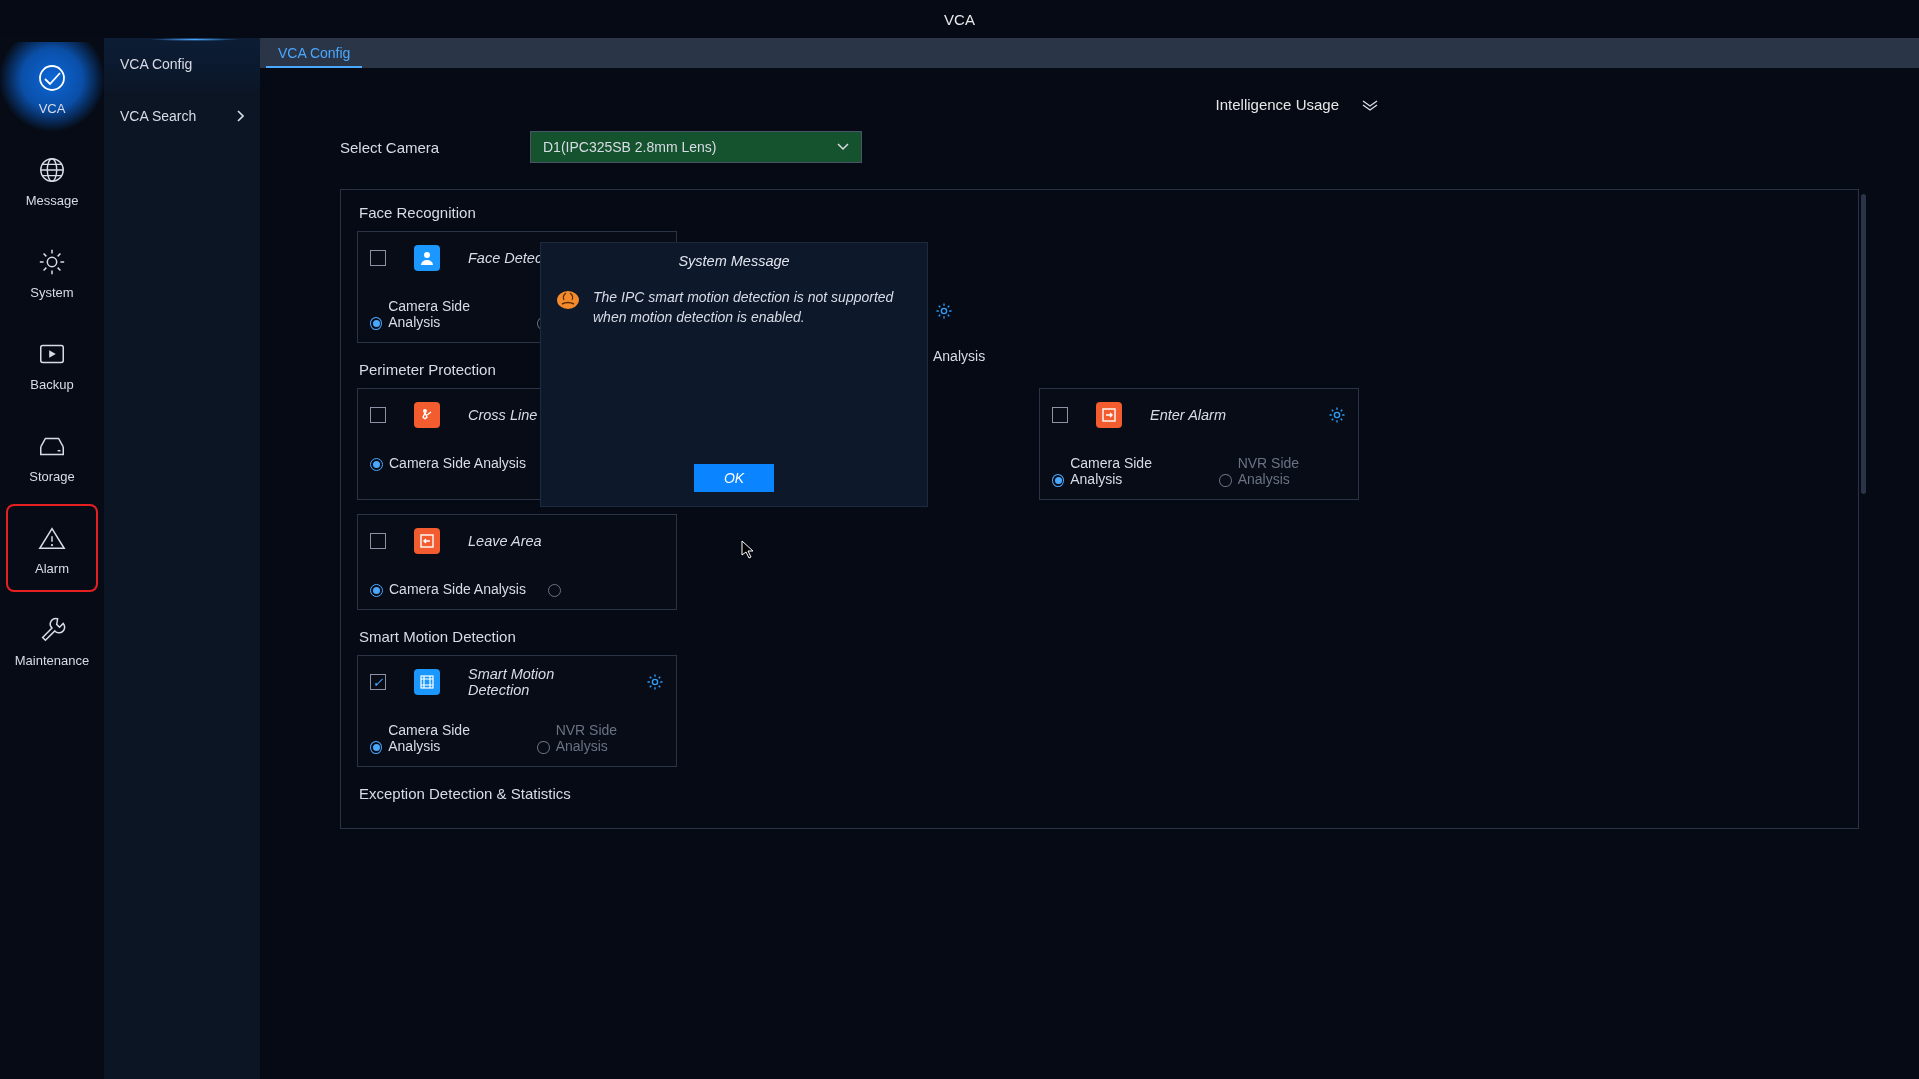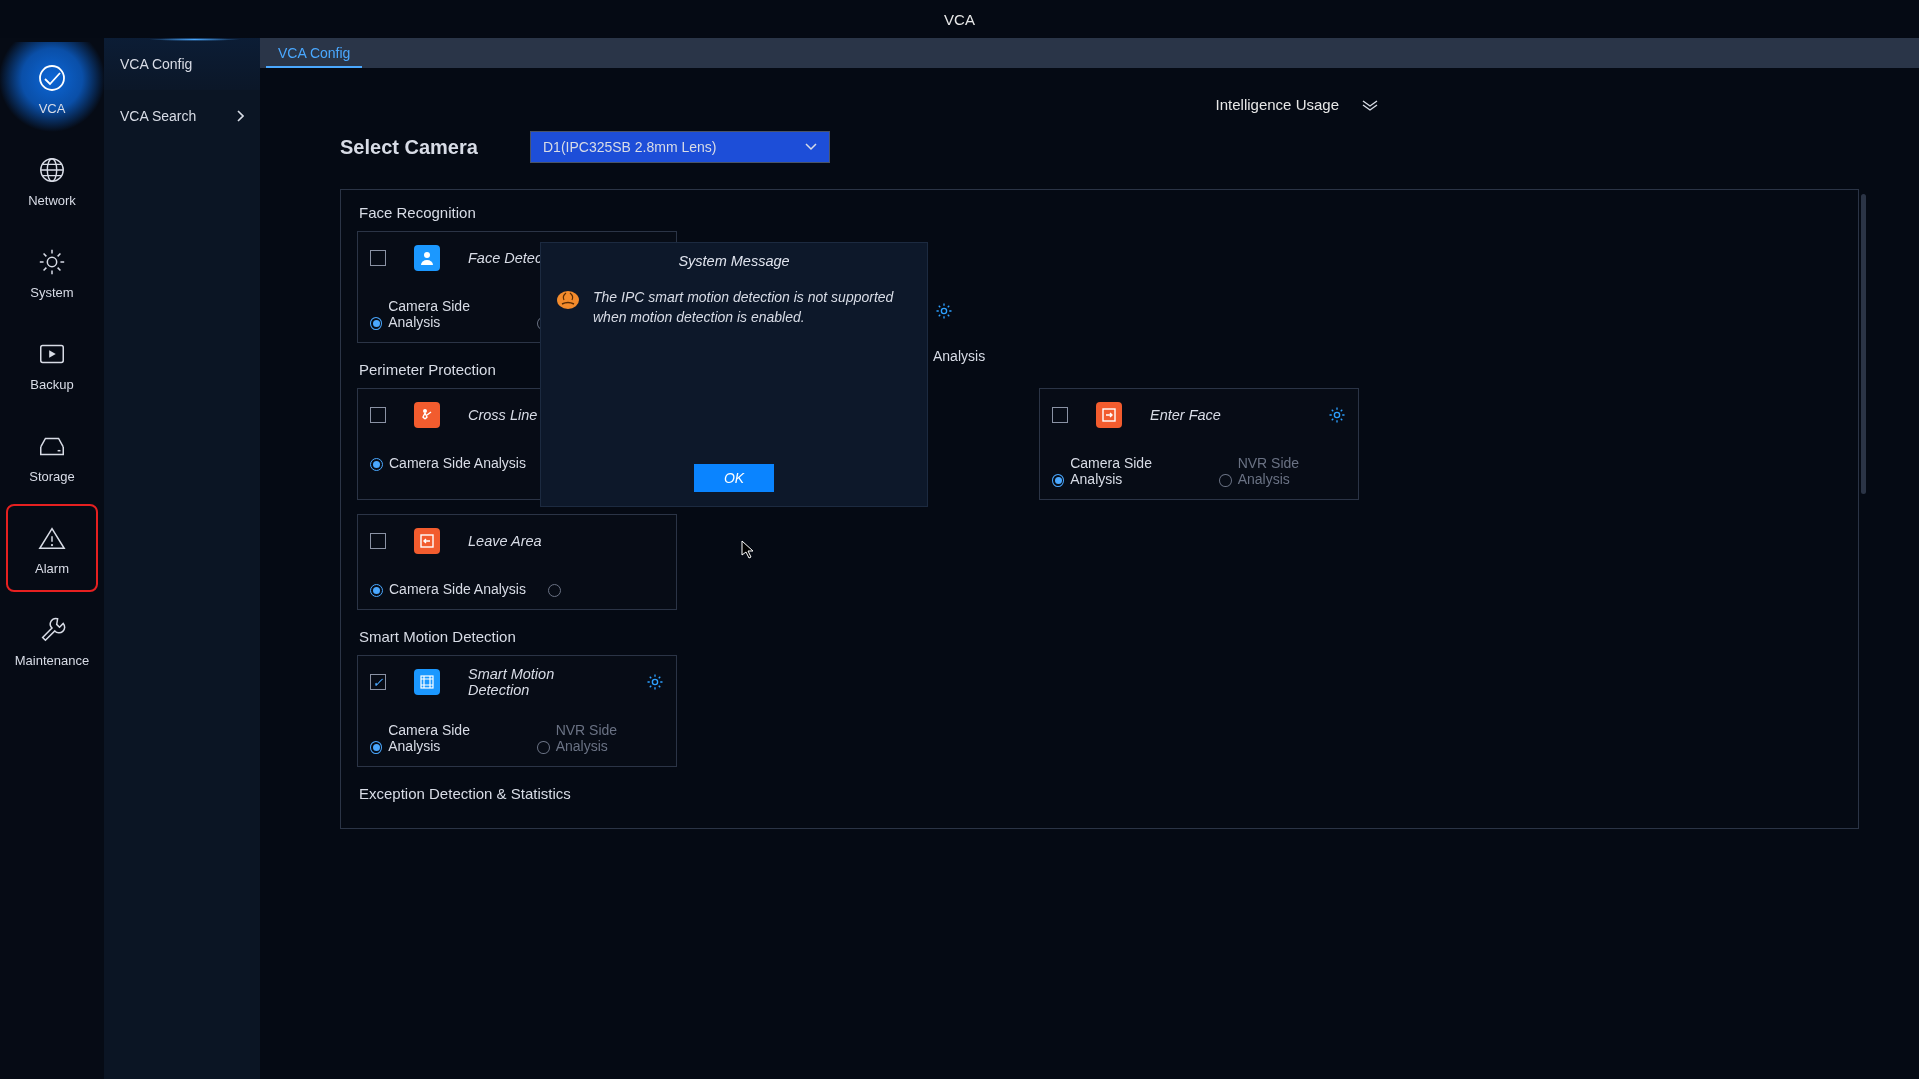--- a/index.html
+++ b/index.html
@@ -133,26 +133,26 @@
   padding-right: 480px;
   font-size: 15px;
   color: #e8e8e8;
 }
 
 .select-row {
   display: flex;
   align-items: center;
   margin-top: 18px;
 }
-.select-label { width: 190px; font-size: 20px; font-weight: bold; }
+.select-label { width: 190px; font-size: 15px; }
 .select-box {
-  width: 300px;
+  width: 332px;
   height: 32px;
   border: 1px solid #4a5468;
-  background: #1d4ed8;
+  background: #14532d;
   display: flex;
   align-items: center;
   justify-content: space-between;
   padding: 0 12px;
   color: #d8dce6;
   cursor: pointer;
 }
 
 .panel {
   border: 1px solid #2b3446;
@@ -301,21 +301,21 @@
     </div>
 
     <div class="nav-item">
       <div class="nav-icon">
         <svg viewBox="0 0 32 32" width="30" height="30" fill="none" stroke="#d8dce6" stroke-width="1.5">
           <circle cx="16" cy="16" r="12"></circle>
             <ellipse cx="16" cy="16" rx="5" ry="12"></ellipse>
             <path d="M4 16 H28 M6 10 H26 M6 22 H26"></path>
         </svg>
       </div>
-      <div class="nav-label">Network</div>
+      <div class="nav-label">Message</div>
     </div>
 
     <div class="nav-item">
       <div class="nav-icon">
         <svg viewBox="0 0 32 32" width="30" height="30" fill="none" stroke="#d8dce6" stroke-width="1.6">
           <circle cx="16" cy="16" r="5"></circle>
           <path d="M16 3 V7 M16 25 V29 M3 16 H7 M25 16 H29 M7 7 L10 10 M22 22 L25 25 M25 7 L22 10 M10 22 L7 25"></path>
         </svg>
       </div>
       <div class="nav-label">System</div>
@@ -475,21 +475,21 @@
 
           <div class="card" style="margin-left:14px">
             <div class="card-head">
               <span class="chk"></span>
               <span class="feat-icon orange">
                 <svg width="16" height="16" viewBox="0 0 16 16" fill="none" stroke="#fff" stroke-width="1.4">
                     <rect x="2" y="2" width="12" height="12"></rect>
                     <path d="M5 8 H11 M9 6 L11 8 L9 10"></path>
                   </svg>
               </span>
-              <span class="feat-label">Enter Face</span>
+              <span class="feat-label">Enter Alarm</span>
               <span class="gear-icon">
                 <svg viewBox="0 0 24 24" fill="none" stroke="#2da0ff" stroke-width="1.8">
                     <circle cx="12" cy="12" r="3.5"></circle>
                     <path d="M12 2v3M12 19v3M2 12h3M19 12h3M5 5l2 2M17 17l2 2M19 5l-2 2M7 17l-2 2"></path>
                   </svg>
               </span>
             </div>
             <div class="radio-row">
               <span class="radio-opt">
                   <span class="radio">

